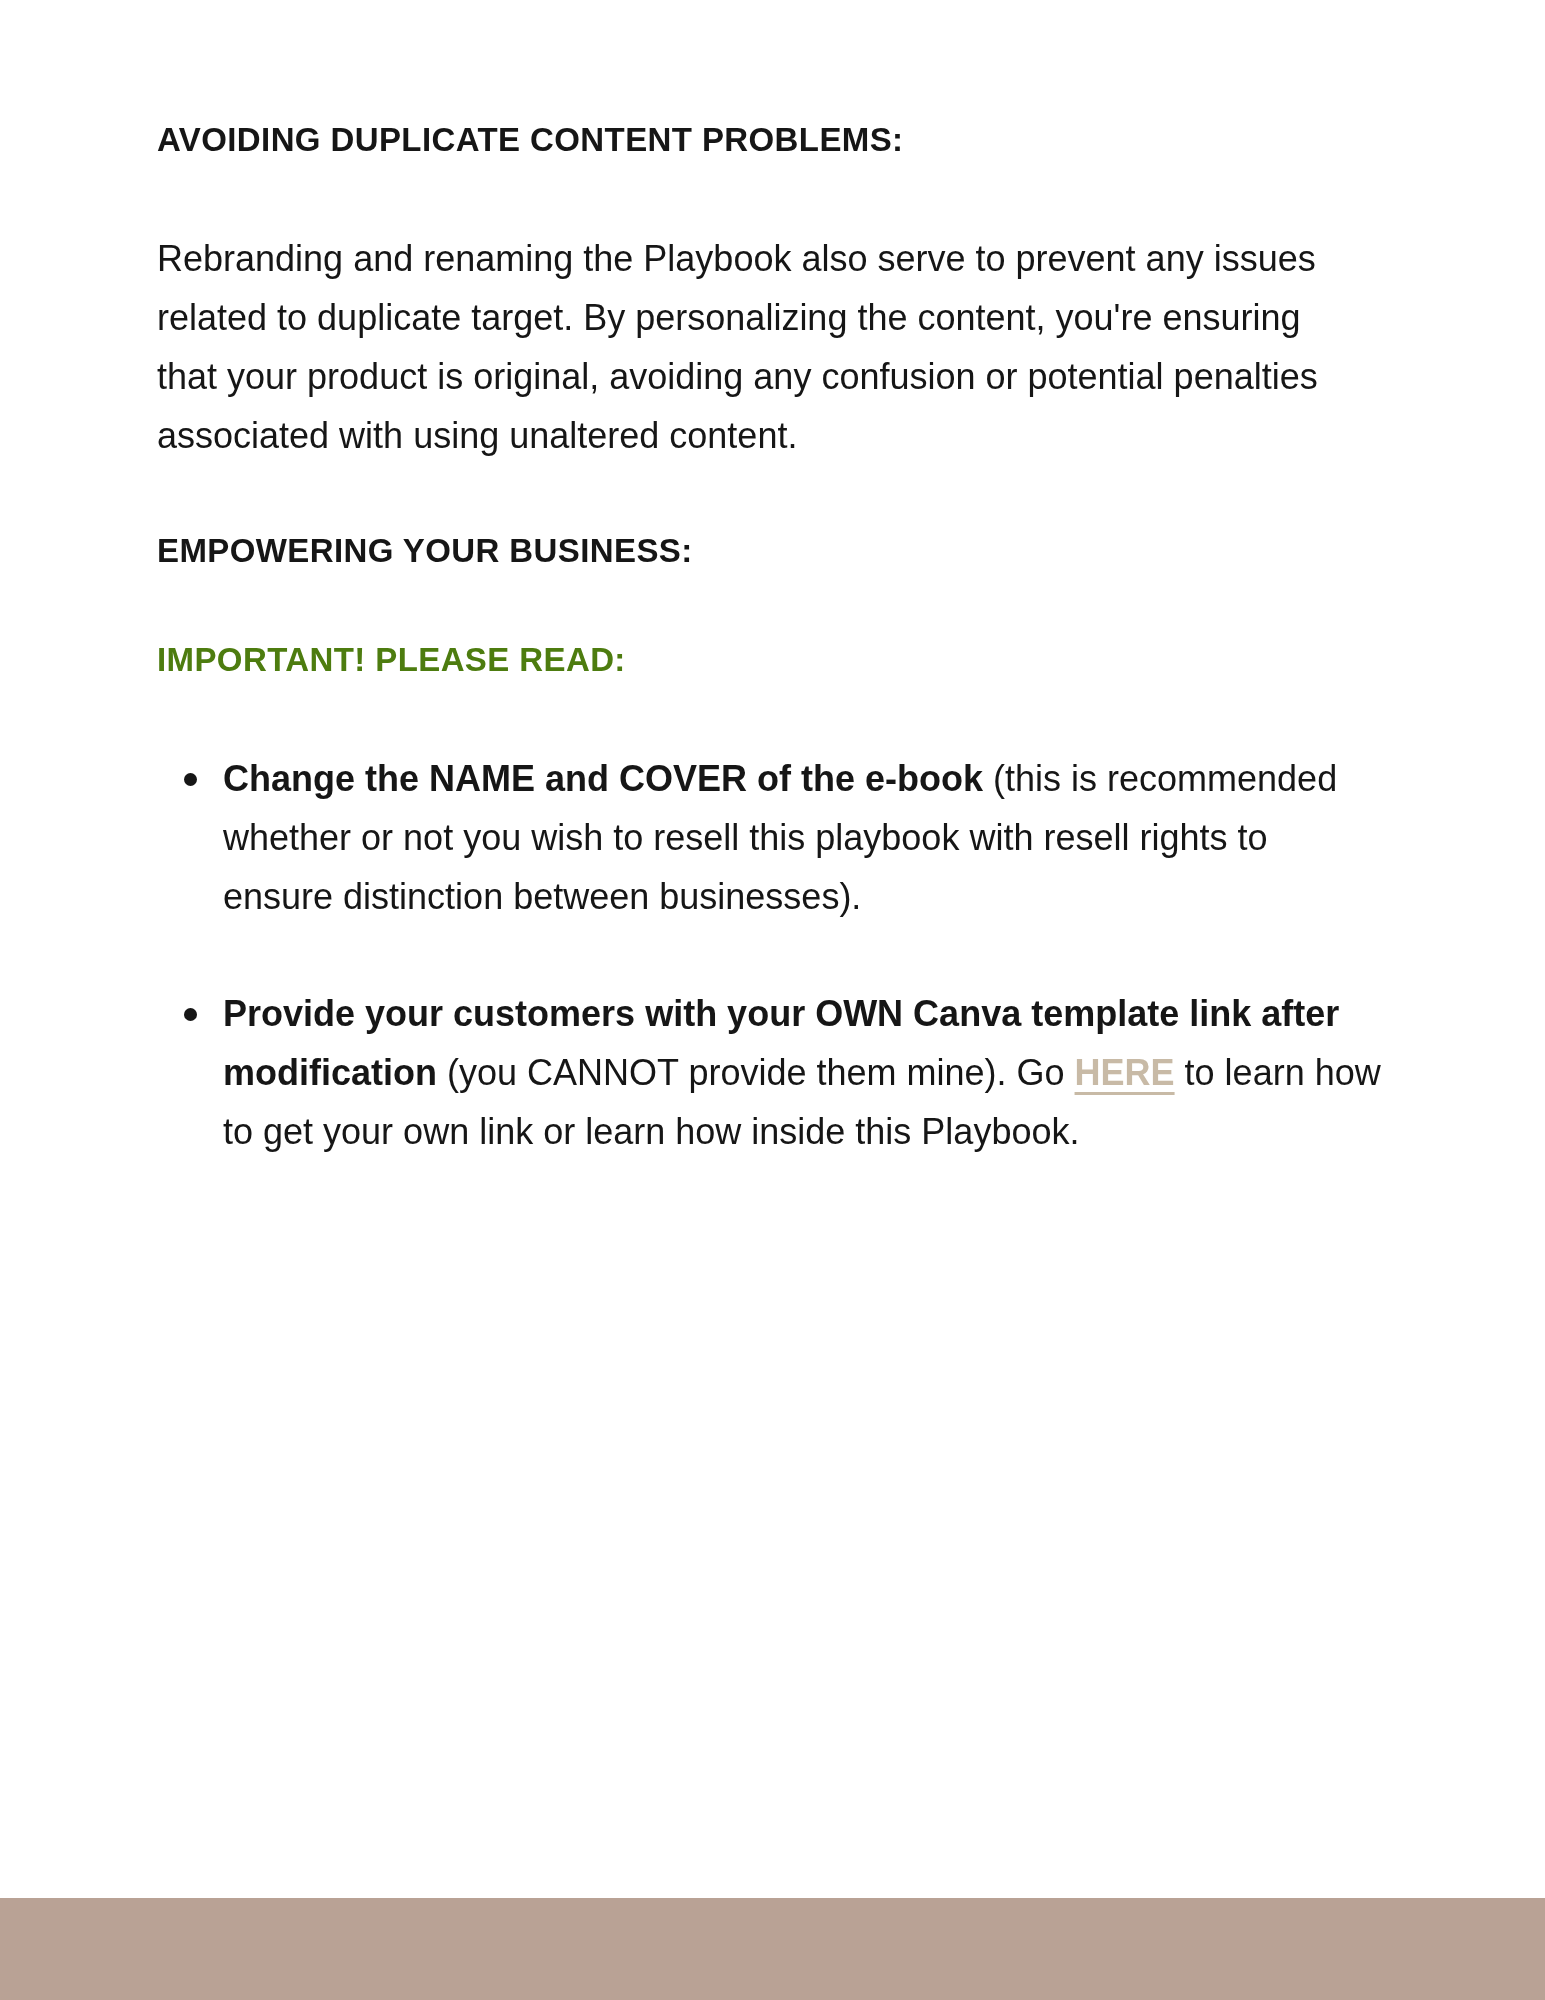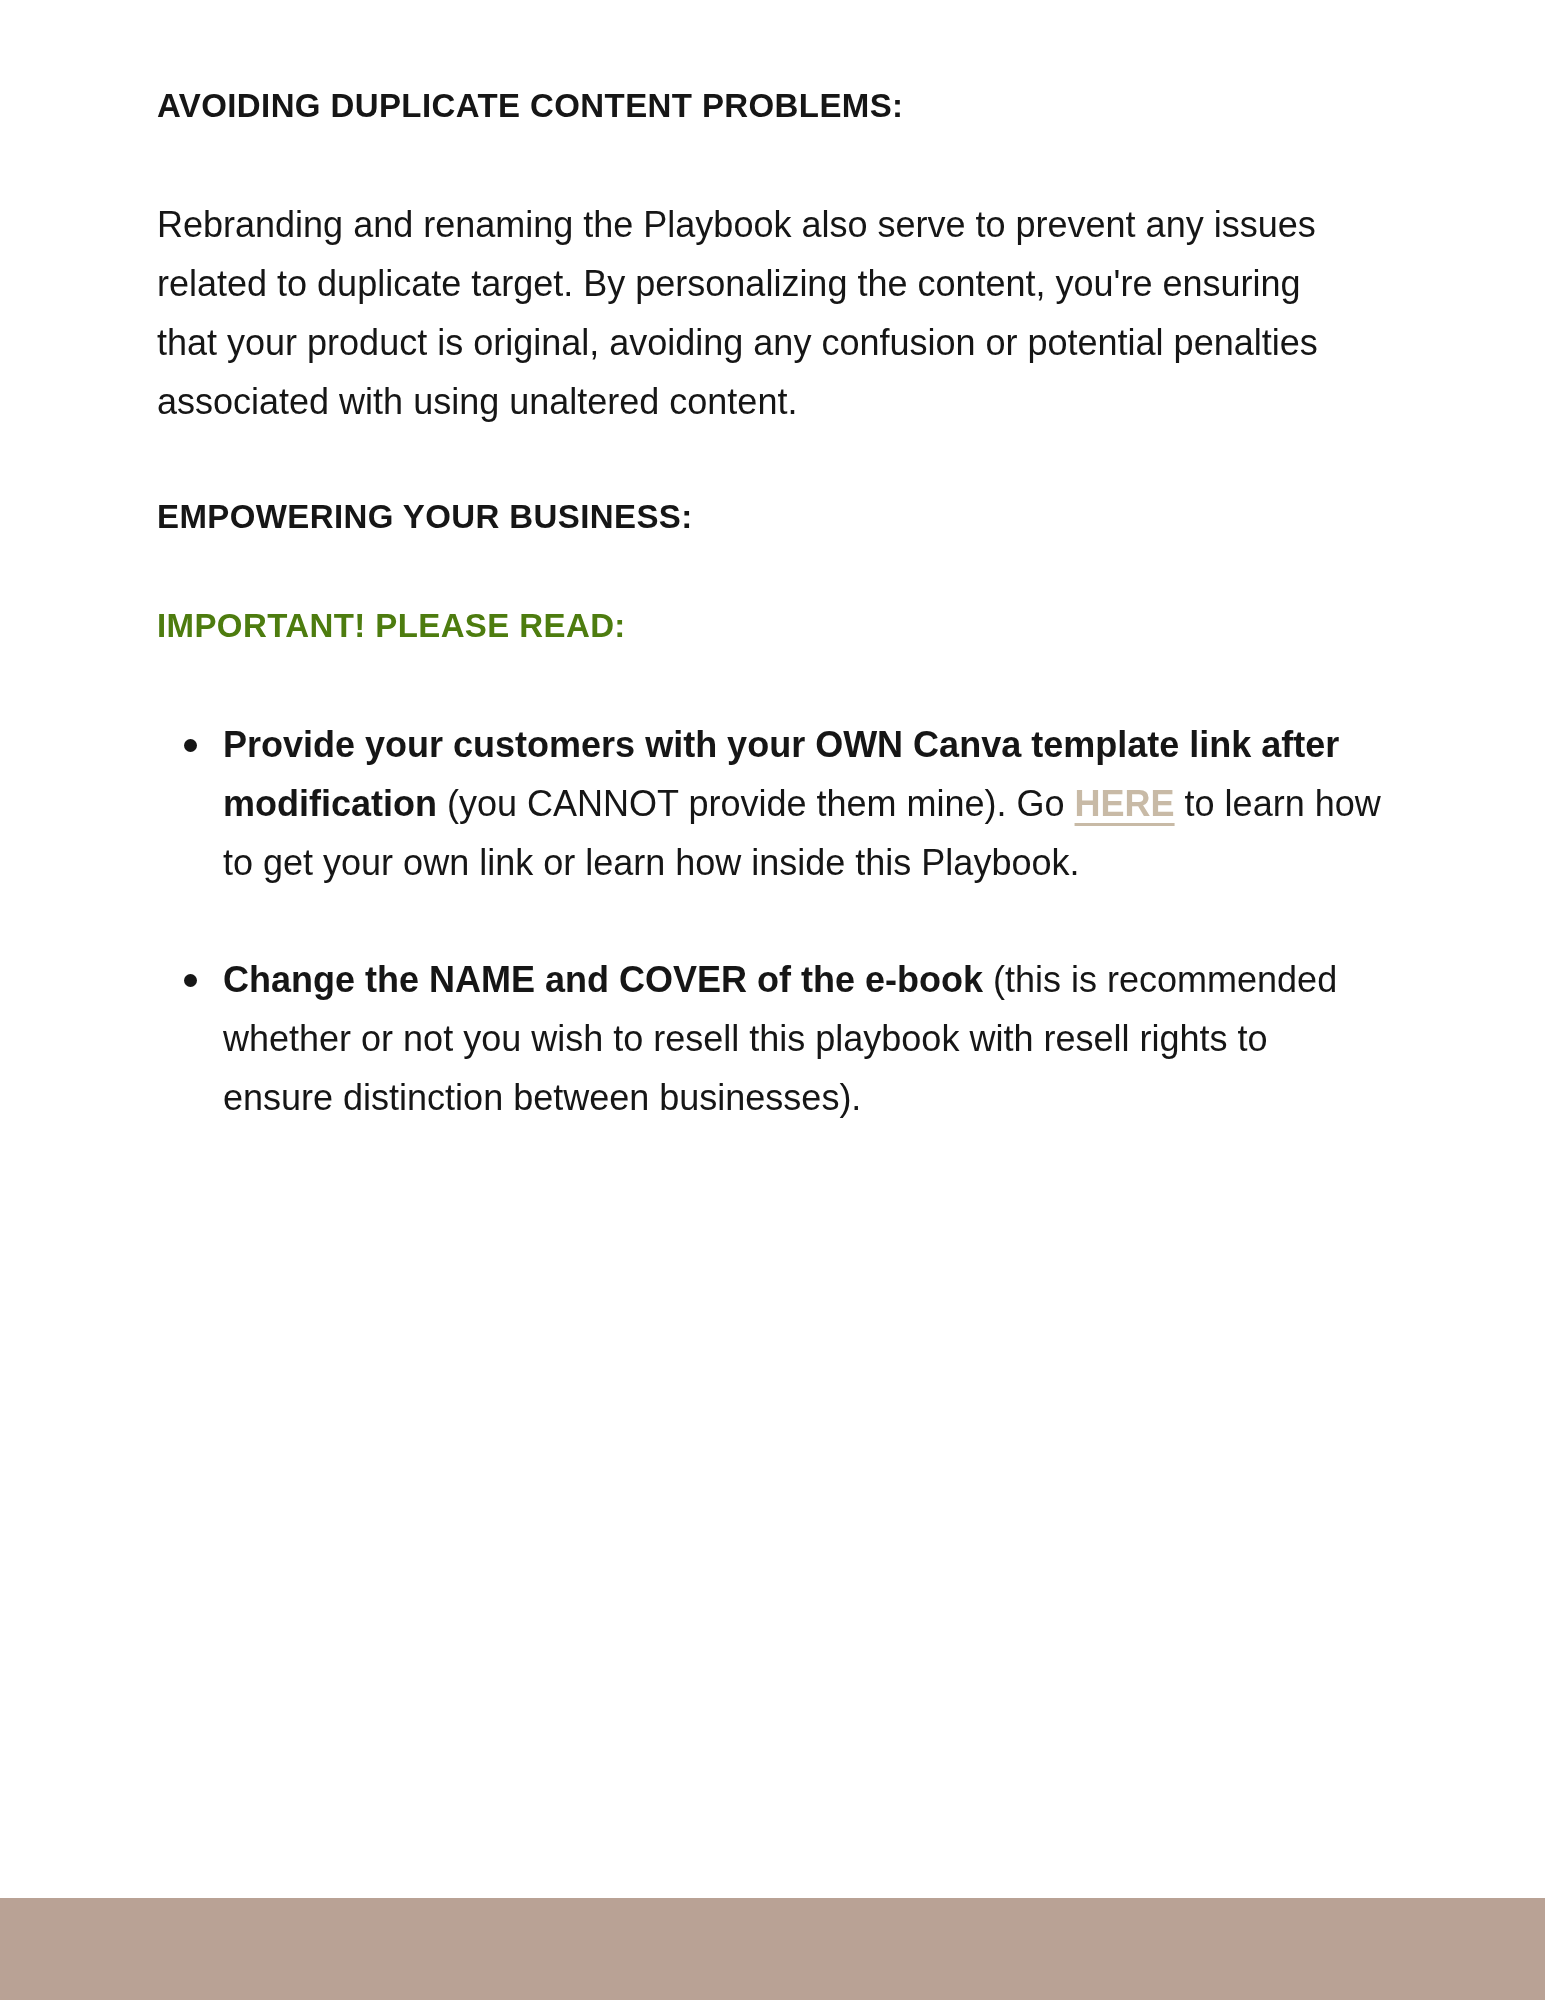--- a/index.html
+++ b/index.html
@@ -13,21 +13,21 @@
   .page{
     position:relative;
     width:1545px;height:2000px;
     overflow:hidden;
     background:#ffffff;
   }
   .content{
     position:absolute;
     top:0;left:157px;
     width:1360px;
-    padding-top:86px;
+    padding-top:120px;
   }
   .heading{
     font-size:33px;
     font-weight:700;
     letter-spacing:0.4px;
     line-height:40px;
     margin:0 0 69px 0;
     white-space:pre-line;
   }
   .heading.alert{ color:#e45f5f; }
@@ -84,24 +84,24 @@
     <p class="para">Rebranding and renaming the Playbook also serve to prevent any issues
 related to duplicate target. By personalizing the content, you're ensuring
 that your product is original, avoiding any confusion or potential penalties
 associated with using unaltered content.</p>
 
     <h2 class="heading">EMPOWERING YOUR BUSINESS:</h2>
 
     <h2 class="heading alert" style="color: #4d7c0f;">IMPORTANT! PLEASE READ:</h2>
 
     <ul class="terms-list">
+      <li class="term-item"><span class="bullet-dot" style="background: rgb(22, 22, 22);"></span><span class="bold-run">Change the NAME and COVER of the e-book</span><span> (this is recommended
+whether or not you wish to resell this playbook with resell rights to
+ensure distinction between businesses).</span></li>
       <li class="term-item"><span class="bullet-dot" style="background: rgb(22, 22, 22);"></span><span class="bold-run">Provide your customers with your OWN Canva template link after
 modification</span><span> (you CANNOT provide them mine). Go </span><a href="#" class="link" style="color: rgb(200, 186, 166); text-decoration-color: rgb(200, 186, 166);">HERE</a><span> to learn how
 to get your own link or learn how inside this Playbook.</span></li>
-      <li class="term-item"><span class="bullet-dot" style="background: rgb(22, 22, 22);"></span><span class="bold-run">Change the NAME and COVER of the e-book</span><span> (this is recommended
-whether or not you wish to resell this playbook with resell rights to
-ensure distinction between businesses).</span></li>
     </ul>
 
   </div>
 
   <div class="footer-bar" style="background: rgb(185, 162, 149);"></div>
 </div>
 
 </body></html>

